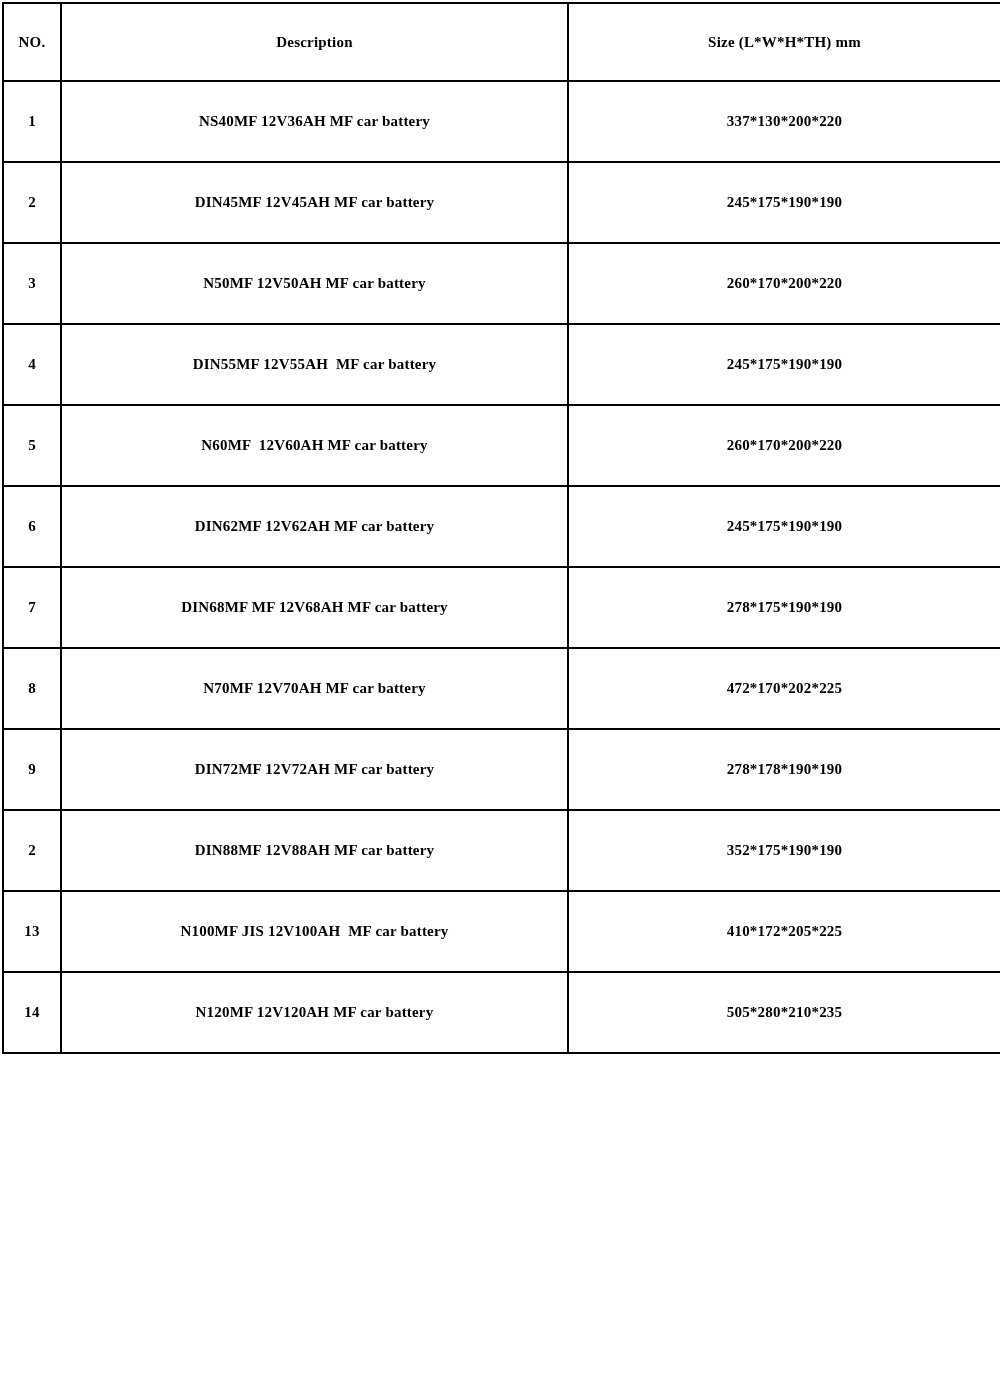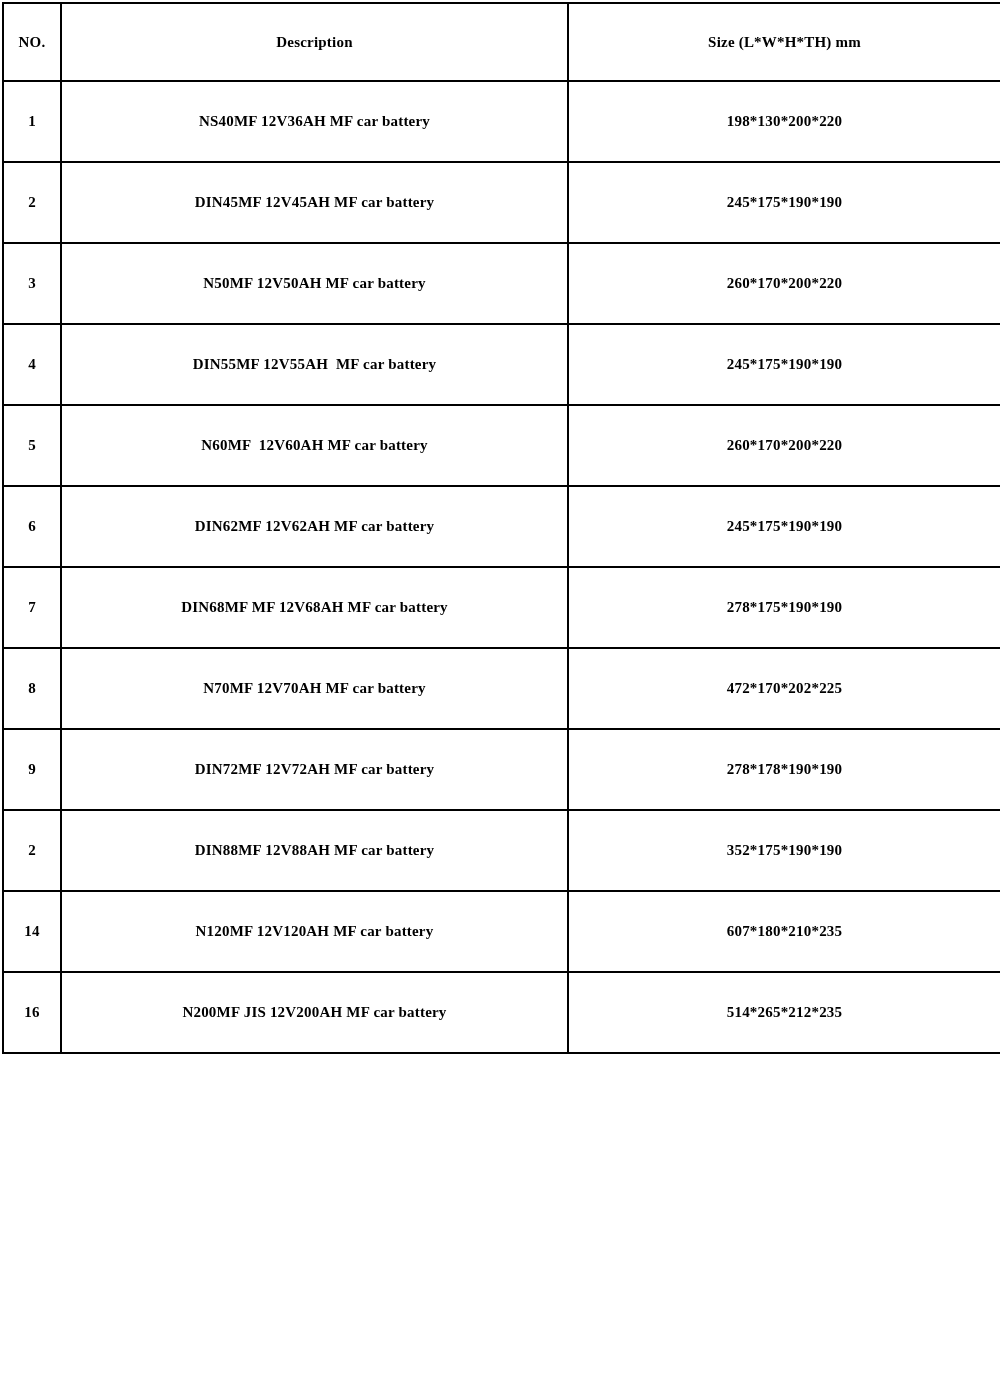--- a/index.html
+++ b/index.html
@@ -55,21 +55,21 @@
       <tr>
         <th>NO.</th>
         <th>Description</th>
         <th>Size (L*W*H*TH) mm</th>
       </tr>
     </thead>
     <tbody>
         <tr>
           <td class="no">1</td>
           <td class="description">NS40MF 12V36AH MF car battery</td>
-          <td class="size">198*130*200*220</td>
+          <td class="size">337*130*200*220</td>
         </tr>
         <tr>
           <td class="no">2</td>
           <td class="description">DIN45MF 12V45AH MF car battery</td>
           <td class="size">245*175*190*190</td>
         </tr>
         <tr>
           <td class="no">3</td>
           <td class="description">N50MF 12V50AH MF car battery</td>
           <td class="size">260*170*200*220</td>
@@ -103,24 +103,24 @@
           <td class="no">9</td>
           <td class="description">DIN72MF 12V72AH MF car battery</td>
           <td class="size">278*178*190*190</td>
         </tr>
         <tr>
           <td class="no">2</td>
           <td class="description">DIN88MF 12V88AH MF car battery</td>
           <td class="size">352*175*190*190</td>
         </tr>
         <tr>
+          <td class="no">13</td>
+          <td class="description">N100MF JIS 12V100AH  MF car battery</td>
+          <td class="size">410*172*205*225</td>
+        </tr>
+        <tr>
           <td class="no">14</td>
           <td class="description">N120MF 12V120AH MF car battery</td>
-          <td class="size">607*180*210*235</td>
-        </tr>
-        <tr>
-          <td class="no">16</td>
-          <td class="description">N200MF JIS 12V200AH MF car battery</td>
-          <td class="size">514*265*212*235</td>
+          <td class="size">505*280*210*235</td>
         </tr>
       </tbody>
   </table>
 </div>
 
 </body></html>

